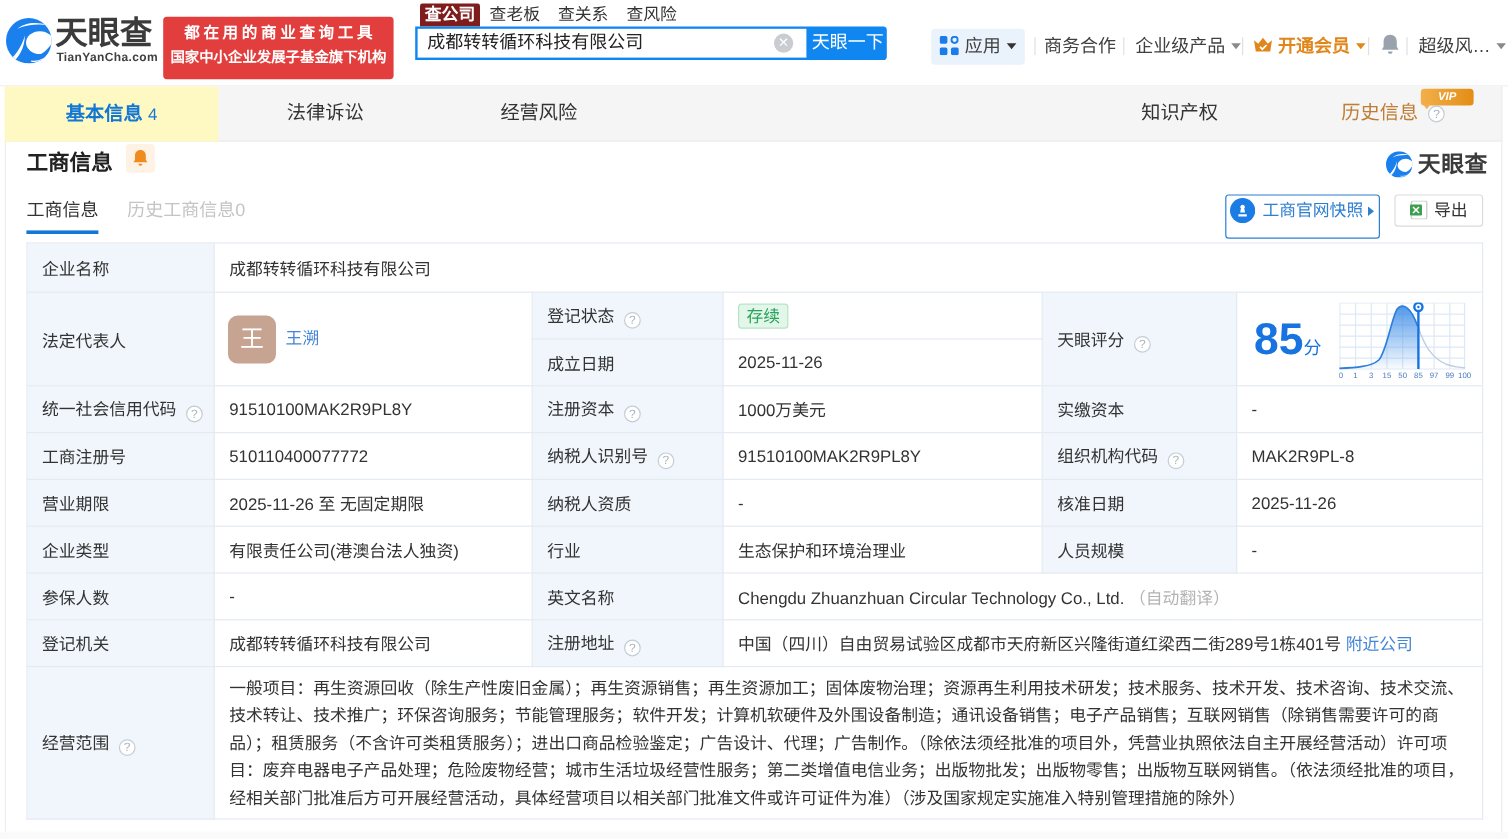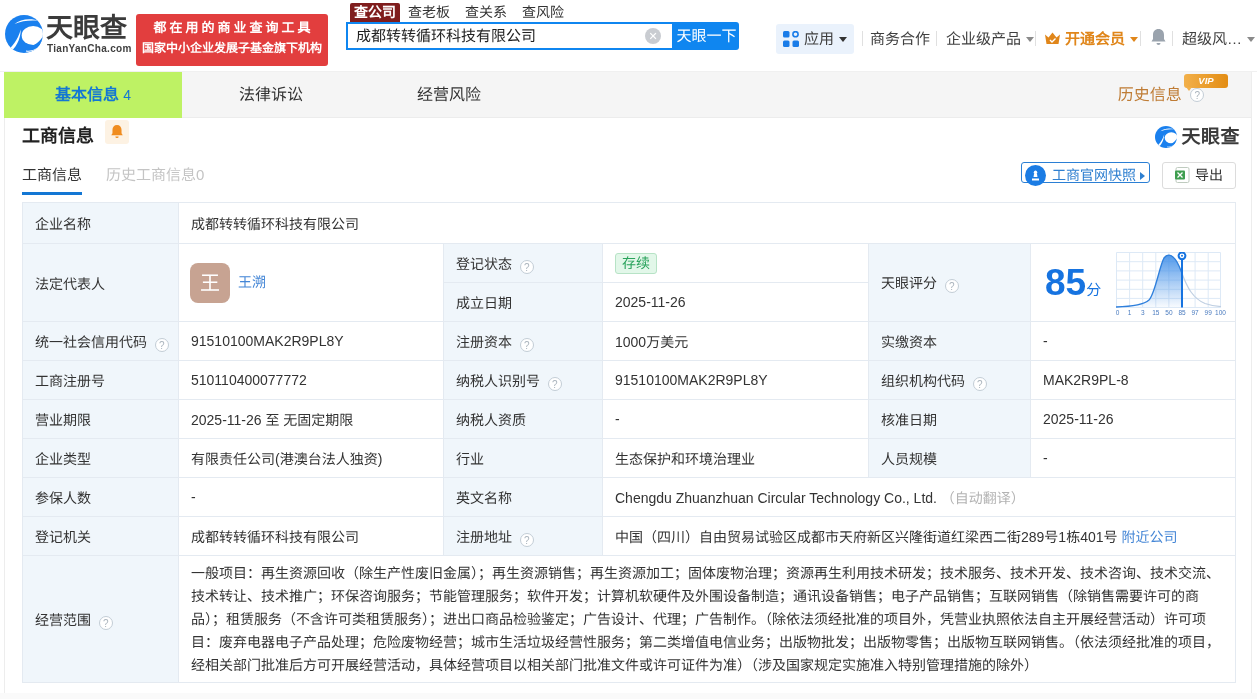--- a/index.html
+++ b/index.html
@@ -30,36 +30,36 @@
 #napp { left:776px; width:78px; background:#eaf2fc; border-radius:3px; text-align:center; }
 .sep { position:absolute; top:31px; width:1px; height:15px; background:#e0e0e0; }
 .tri { display:inline-block; width:0; height:0; border-left:4.5px solid transparent; border-right:4.5px solid transparent; border-top:5px solid #333; vertical-align:middle; margin-left:5px; margin-bottom:2px;}
 .tri.gray { border-top-color:#8a8a8a; }
 .tri.orange { border-top-color:#e0861a; }
 #nvip { color:#e0861a; font-weight:bold; }
 
 
 #mnav { position:absolute; left:4px; top:72px; width:1248px; height:46px; background:#f5f5f5; border-bottom:1px solid #ececec;}
 .mtab { position:absolute; top:0; height:46px; line-height:46px; text-align:center; font-size:16px; color:#333; width:178px;}
-.mtab.on { background:#bef264; color:#1377d4; font-weight:bold; }
+.mtab.on { background:#fef9c3; color:#1377d4; font-weight:bold; }
 #vipbadge { position:absolute; left:1168px; top:2px; width:44px; height:14px; background:linear-gradient(90deg,#f2b04a,#e38d14); border-radius:3px; color:#fff; font-size:9.5px; font-weight:bold; text-align:center; line-height:14px; font-style:italic;margin-left:12px;}
 #vipbadge:after{ content:""; position:absolute; left:2px; bottom:-3px; border-left:3px solid transparent; border-right:3px solid transparent; border-top:4px solid #f2b04a;}
 
 
 #lb { position:absolute; left:4px; top:118px; width:1px; height:581px; background:#ededed; }
 #rb { position:absolute; left:1251px; top:72px; width:1px; height:627px; background:#ededed; }
 
 
 #sec-title { position:absolute; left:22px; top:121px; font-size:18px; font-weight:bold; color:#222; }
 #bellbox { position:absolute; left:105px; top:120px; width:24px; height:24px; background:#fdf2e3; border-radius:3px; }
 #minilogo { position:absolute; left:1155px; top:121px; }
 #subtab1 { position:absolute; left:22px; top:163px; font-size:15px; color:#333; }
 #subtab1:after { content:""; position:absolute; left:0; bottom:-11px; width:100%; height:3px; background:#1377d4;}
 #subtab2 { position:absolute; left:106px; top:163px; font-size:15px; color:#c4c4c4; }
-#btn-snap { position:absolute; left:1021px; top:162px; width:129px; height:21px; border:1px solid #2b7fd4; border-radius:3px; background:#fff; color:#2e7fd0; font-size:14px; line-height:25px;}
+#btn-snap { position:absolute; left:1021px; top:162px; width:129px; height:37px; border:1px solid #2b7fd4; border-radius:3px; background:#fff; color:#2e7fd0; font-size:14px; line-height:25px;}
 #btn-exp { position:absolute; left:1162px; top:162px; width:74px; height:27px; border:1px solid #dcdcdc; border-radius:3px; background:#fff; color:#333; font-size:14px; line-height:25px; text-align:center;}
 
 
 #tbl { position:absolute; left:22px; top:202px; border-collapse:collapse; table-layout:fixed; width:1213px; }
 #tbl td { border:1px solid #e4eaf1; font-size:14px; color:#333; padding:2px 12px; vertical-align:middle; }
 #tbl td.lb { background:#f0f6fb; white-space:nowrap; padding:2px 6px 2px 12px; }
 .qm { display:inline-block; width:14px; height:14px; border:1px solid #c3cdd6; border-radius:50%; color:#aab4bd; font-size:10px; line-height:13px; text-align:center; margin-left:4px; vertical-align:-2px; background:#fff;}
 .tag-g { display:inline-block; background:#e2f7e9; color:#2aa35c; border:1px solid #b7e3c6; border-radius:3px; font-size:14px; padding:0 6px; line-height:19px;}
 .lnk { color:#4486d6; text-decoration:none; }
 #avatar { display:inline-block; width:40px; height:40px; background:#c7a392; border-radius:8px; color:#fff; font-size:20px; text-align:center; line-height:40px; vertical-align:middle; margin-right:8px; }
@@ -124,20 +124,21 @@
       <path d="M6.5 15 a2 2 0 0 0 4 0 Z" fill="#9aa3ad"></path>
     </svg>
     <div class="sep" style="left:1172px;"></div>
     <div class="hnav" style="left:1182px;">超级风…<span class="tri gray"></span></div>
   </div>
 
   <div id="mnav">
     <div class="mtab on" style="left:0px;">基本信息 <span style="font-size:14px; font-weight:normal;">4</span></div>
     <div class="mtab" style="left:178px;">法律诉讼</div>
     <div class="mtab" style="left:356px;">经营风险</div>
+    <div class="mtab" style="left:890px;">知识产权</div>
     <div class="mtab" style="left:1068px; color:#bf7c35;">历史信息 <span class="qm" style="vertical-align:1px;">?</span></div>
     <div id="vipbadge">VIP</div>
   </div>
   <div id="lb"></div>
   <div id="rb"></div>
 
   <div id="sec-title">工商信息</div>
   <div id="bellbox">
     <svg width="14" height="15" viewBox="0 0 17 18" style="margin:4px 0 0 5px;">
       <path d="M8.5 1 C5 1 3 3.5 3 7 L3 11 L1.5 13.5 L15.5 13.5 L14 11 L14 7 C14 3.5 12 1 8.5 1 Z" fill="#f08c1f"></path>

